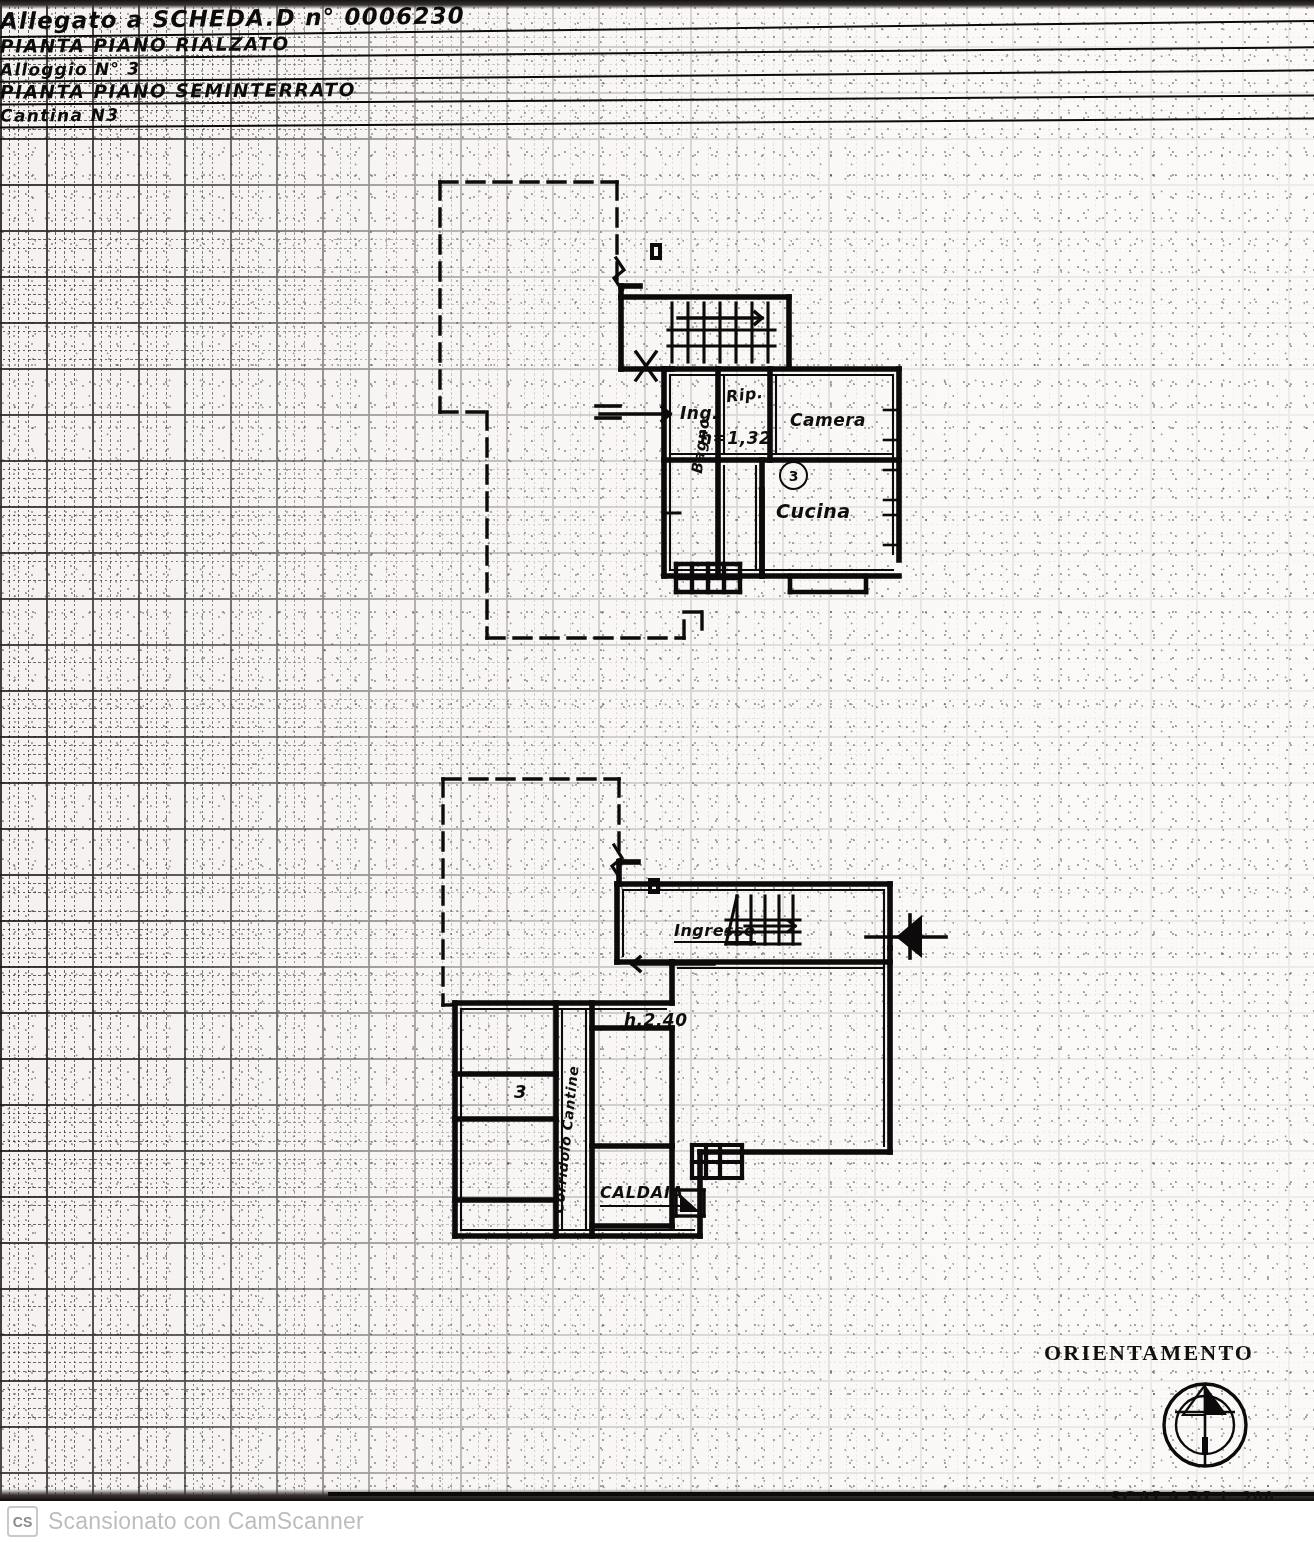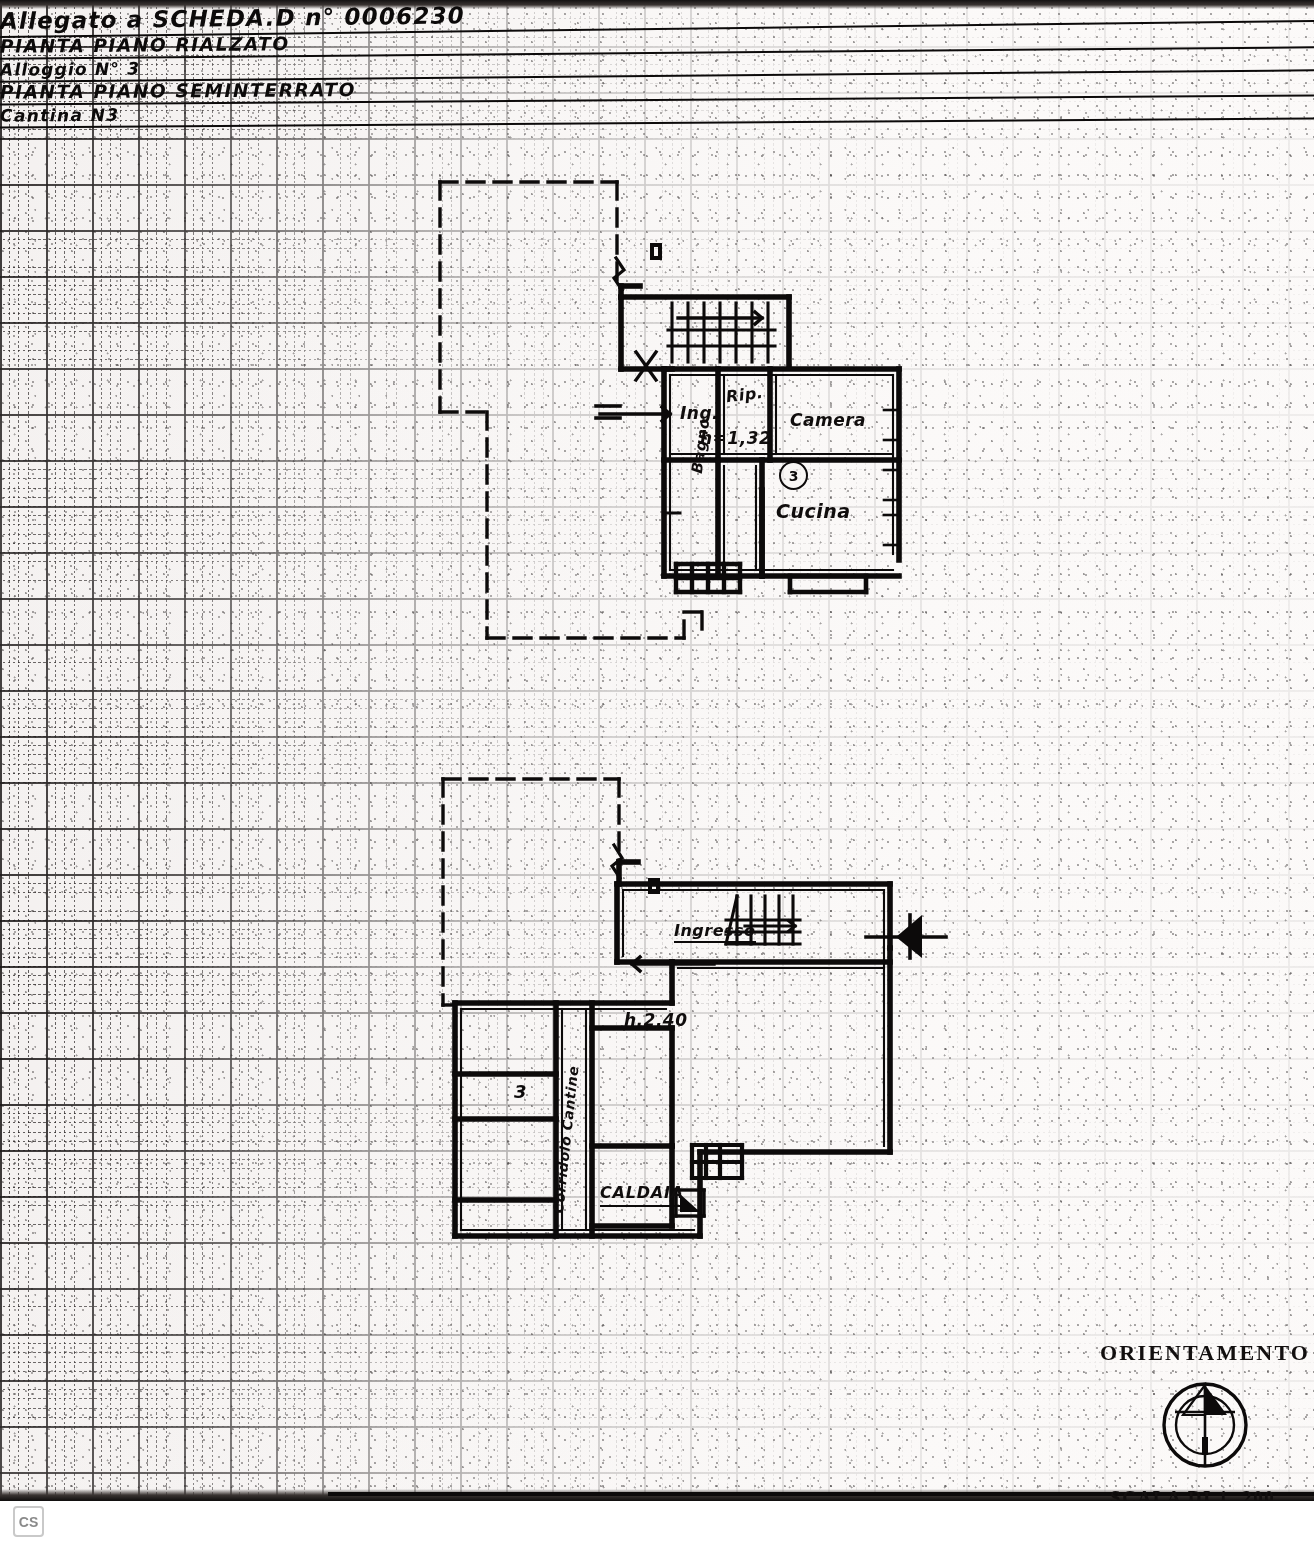--- a/index.html
+++ b/index.html
@@ -240,21 +240,21 @@
 
   
   .legend-text {
     position: absolute;
     font-family: "Liberation Serif", serif;
     font-weight: 700;
     color: #120f0f;
     white-space: nowrap;
   }
   #orientamento {
-    left: 1100px; top: 1340px;
+    left: 1044px; top: 1340px;
     font-size: 22px;
     letter-spacing: 2.2px;
   }
   #scala {
     left: 1110px; top: 1487px;
     font-size: 19px;
     letter-spacing: 1.6px;
   }
 
   
@@ -265,21 +265,21 @@
   }
 
   
   #footer {
     position: absolute;
     left: 0; top: 1501px;
     width: 1314px; height: 41px;
     background: #ffffff;
     display: flex;
     align-items: center;
-    padding-left: 13px;
+    padding-left: 7px;
     box-sizing: border-box;
   }
   #cs-badge {
     width: 27px; height: 27px;
     border: 2px solid #c9c9c9;
     border-radius: 4px;
     display: flex;
     align-items: center;
     justify-content: center;
     font-family: "Liberation Sans", sans-serif;
@@ -586,15 +586,16 @@
     <path d="M14,31 L74,31" stroke="#0c0a0a" stroke-width="2.6"></path>
     <path d="M44,4 L66,34 L44,34 Z" fill="#0c0a0a"></path>
     <path d="M44,4 L22,34 L44,34 Z" fill="none" stroke="#0c0a0a" stroke-width="2.2"></path>
     <rect x="41" y="56" width="6" height="18" fill="#0c0a0a"></rect>
   </svg>
 
   <div class="legend-text" id="scala">SCALA DI 1. 200</div>
 
   <div id="footer">
     <div id="cs-badge">CS</div>
+    <div id="cs-text">Scansionato con CamScanner</div>
   </div>
 
 </div>
 
 </body></html>

